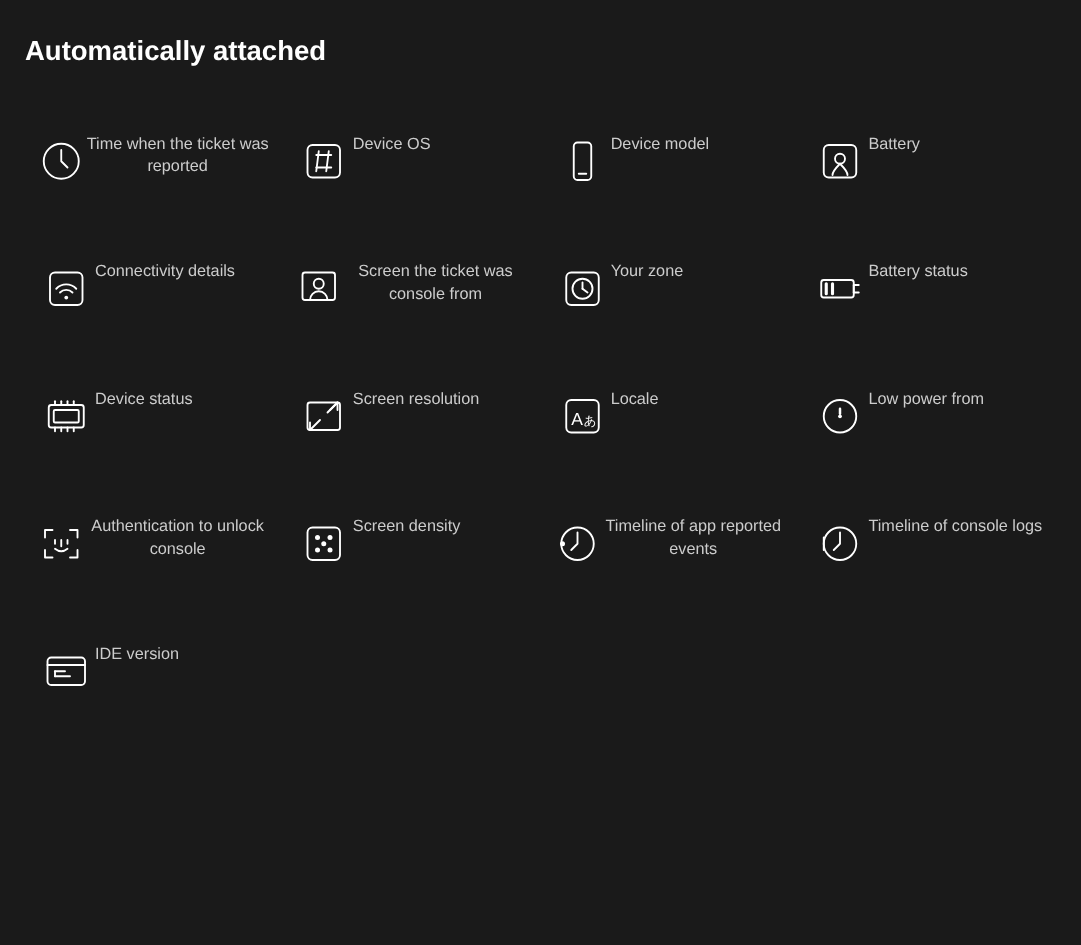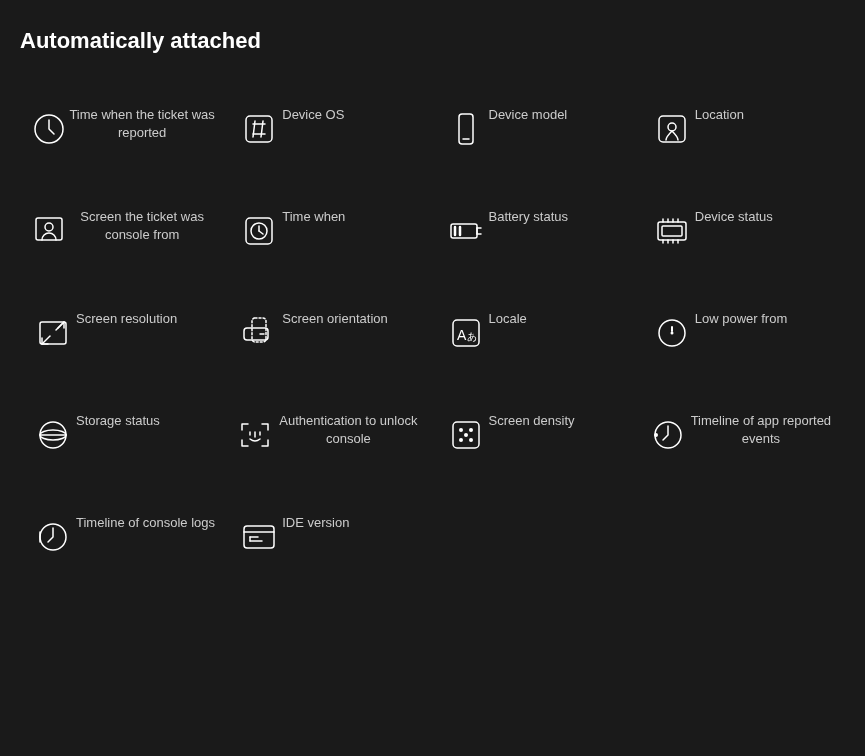--- a/index.html
+++ b/index.html
@@ -94,42 +94,53 @@
       </div>
       <div class="grid-item">
         <div class="icon-box">
           <svg viewBox="0 0 38 38">
             <rect x="6" y="6" width="26" height="26" rx="4" stroke-width="1.5"></rect>
             <circle cx="19" cy="17" r="4" stroke-width="1.5"></circle>
             <path d="M19 21 c0 0 -6 6 -6 9" stroke-width="1.5"></path>
             <path d="M19 21 c0 0 6 6 6 9" stroke-width="1.5"></path>
           </svg>
         </div>
-        <div class="item-label">Location</div>
+        <div class="item-label">Battery</div>
+      </div>
+      <div class="grid-item">
+        <div class="icon-box">
+          <svg viewBox="0 0 38 38">
+            <rect x="6" y="6" width="26" height="26" rx="4" stroke-width="1.5"></rect>
+            <path d="M11 19 a11 11 0 0 1 16 0" stroke-width="1.5"></path>
+            <path d="M14 22 a7 7 0 0 1 10 0" stroke-width="1.5"></path>
+            <circle cx="19" cy="26" r="1.5" fill="white" stroke-width="0"></circle>
+          </svg>
+        </div>
+        <div class="item-label">Connectivity details</div>
       </div>
       <div class="grid-item">
         <div class="icon-box">
           <svg viewBox="0 0 38 38">
             <rect x="6" y="6" width="26" height="22" rx="2" stroke-width="1.5"></rect>
             <circle cx="19" cy="15" r="4" stroke-width="1.5"></circle>
             <path d="M12 28 a7 7 0 0 1 14 0" stroke-width="1.5"></path>
           </svg>
         </div>
         <div class="item-label">Screen the ticket was console from</div>
       </div>
       <div class="grid-item">
         <div class="icon-box">
           <svg viewBox="0 0 38 38">
             <rect x="6" y="6" width="26" height="26" rx="4" stroke-width="1.5"></rect>
             <circle cx="19" cy="19" r="8" stroke-width="1.5"></circle>
             <line x1="19" y1="14" x2="19" y2="19" stroke-width="1.5"></line>
             <line x1="19" y1="19" x2="23" y2="22" stroke-width="1.5"></line>
           </svg>
         </div>
-        <div class="item-label">Time when</div>
+        <div class="item-label">Your zone</div>
       </div>
       <div class="grid-item">
         <div class="icon-box">
           <svg viewBox="0 0 38 38">
             <rect x="4" y="12" width="26" height="14" rx="2" stroke-width="1.5"></rect>
             <line x1="30" y1="16" x2="34" y2="16" stroke-width="1.5"></line>
             <line x1="30" y1="22" x2="34" y2="22" stroke-width="1.5"></line>
             <rect x="34" y="16" width="0" height="6" rx="1" stroke-width="0"></rect>
             <line x1="30" y1="16" x2="30" y2="22" stroke-width="1.5"></line>
             <line x1="8" y1="15" x2="8" y2="23" stroke-width="2.5"></line>
@@ -163,56 +174,36 @@
             <polyline points="8,24 8,30 14,30" stroke-width="1.5"></polyline>
             <line x1="30" y1="8" x2="22" y2="16" stroke-width="1.5"></line>
             <line x1="8" y1="30" x2="16" y2="22" stroke-width="1.5"></line>
           </svg>
         </div>
         <div class="item-label">Screen resolution</div>
       </div>
       <div class="grid-item">
         <div class="icon-box">
           <svg viewBox="0 0 38 38">
-            <rect x="12" y="4" width="14" height="24" rx="3" stroke-width="1.5" stroke-dasharray="2,2"></rect>
-            <rect x="4" y="14" width="24" height="12" rx="3" stroke-width="1.5"></rect>
-            <line x1="24" y1="20" x2="20" y2="20" stroke-width="1.5"></line>
-          </svg>
-        </div>
-        <div class="item-label">Screen orientation</div>
-      </div>
-      <div class="grid-item">
-        <div class="icon-box">
-          <svg viewBox="0 0 38 38">
             <rect x="6" y="6" width="26" height="26" rx="4" stroke-width="1.5"></rect>
             <text x="10" y="26" font-size="14" fill="white" stroke="none" font-family="sans-serif">A</text>
             <text x="20" y="26" font-size="10" fill="white" stroke="none" font-family="sans-serif">あ</text>
           </svg>
         </div>
         <div class="item-label">Locale</div>
       </div>
       <div class="grid-item">
         <div class="icon-box">
           <svg viewBox="0 0 38 38">
             <circle cx="19" cy="19" r="13" stroke-width="1.5"></circle>
             <circle cx="19" cy="19" r="1.5" fill="white" stroke-width="0"></circle>
             <line x1="19" y1="13" x2="19" y2="17" stroke-width="2"></line>
           </svg>
         </div>
         <div class="item-label">Low power from</div>
-      </div>
-      <div class="grid-item">
-        <div class="icon-box">
-          <svg viewBox="0 0 38 38">
-            <circle cx="19" cy="19" r="13" stroke-width="1.5"></circle>
-            <ellipse cx="19" cy="19" rx="13" ry="5" stroke-width="1.5"></ellipse>
-            <line x1="6" y1="19" x2="32" y2="19" stroke-width="1.5"></line>
-          </svg>
-        </div>
-        <div class="item-label">Storage status</div>
       </div>
       <div class="grid-item">
         <div class="icon-box">
           <svg viewBox="0 0 38 38">
             <path d="M6 14 L6 8 L12 8" stroke-width="1.5"></path>
             <path d="M26 8 L32 8 L32 14" stroke-width="1.5"></path>
             <path d="M6 24 L6 30 L12 30" stroke-width="1.5"></path>
             <path d="M26 30 L32 30 L32 24" stroke-width="1.5"></path>
             <line x1="14" y1="16" x2="14" y2="19" stroke-width="1.5"></line>
             <line x1="24" y1="16" x2="24" y2="19" stroke-width="1.5"></line>

